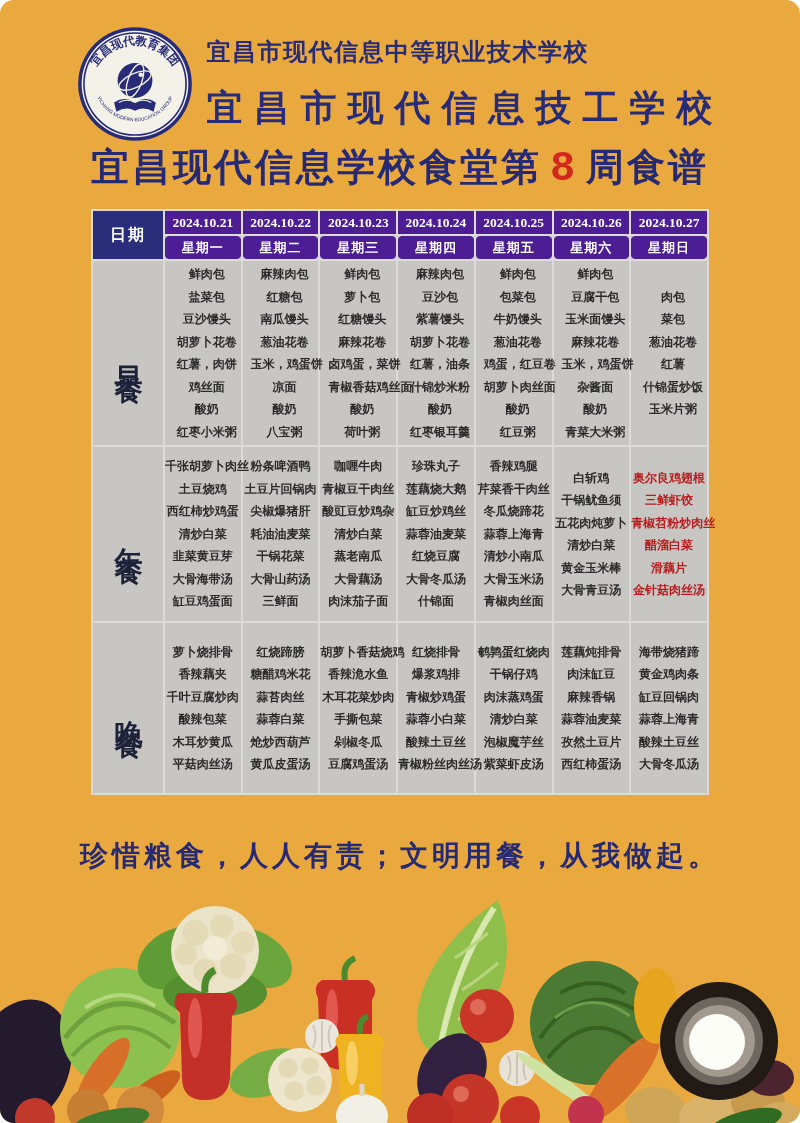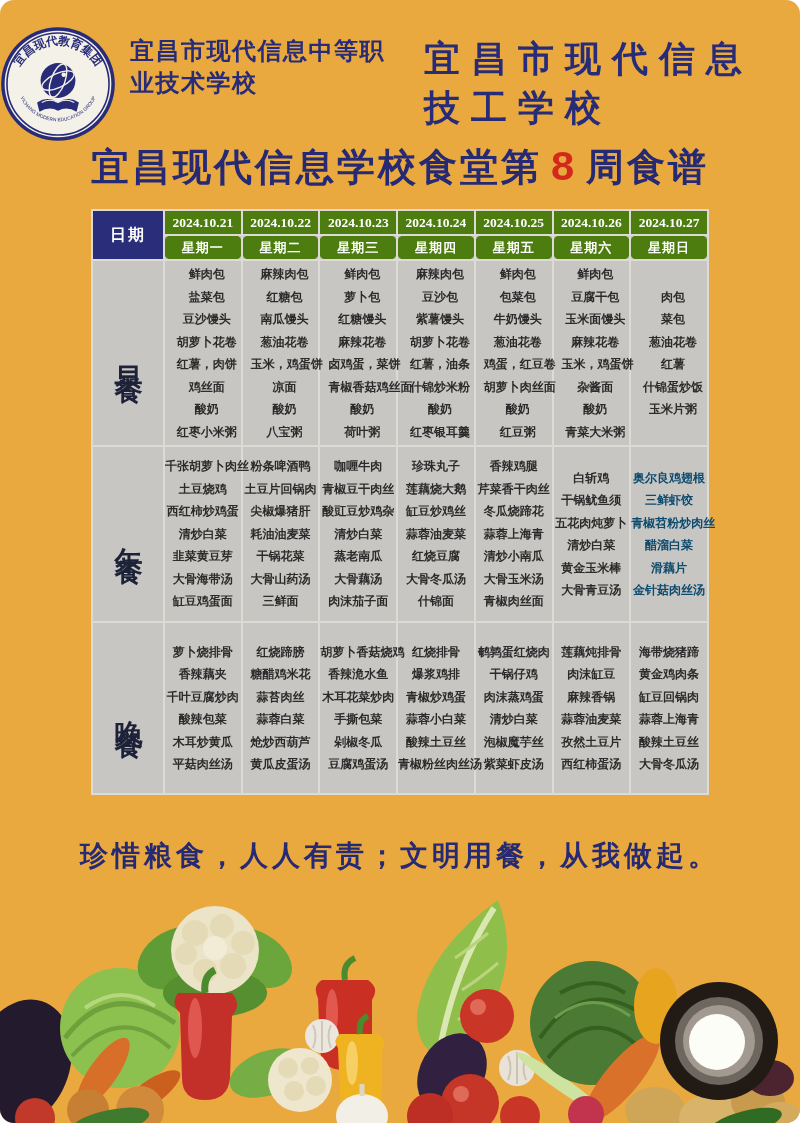--- a/index.html
+++ b/index.html
@@ -2,33 +2,33 @@
 <html><head>
 <meta charset="utf-8">
 <style>
   html,body{margin:0;padding:0;background:#ffffff;}
   body{font-family:"Liberation Sans", sans-serif;}
   .poster{position:relative;width:800px;height:1123px;background:#e9a93e;border-radius:14px;overflow:hidden;margin:0 auto;}
 
   
   .school-header{display:flex;align-items:center;justify-content:center;padding-top:26px;gap:14px;}
   .logo{width:116px;height:116px;flex:0 0 auto;}
-  .school-names{display:flex;flex-direction:row;gap:16px;}
+  .school-names{display:flex;flex-direction:column;gap:16px;}
   .school-line1{font-size:24px;font-weight:900;color:#282c78;letter-spacing:1.5px;}
   .school-line2{font-size:36px;font-weight:900;color:#282c78;letter-spacing:11px;}
 
   
   .page-title{text-align:center;font-size:38px;font-weight:900;color:#262a74;letter-spacing:3px;font-family:Liberation Mono, monospace;}
   .page-title .week-num{color:#d3281c;font-size:42px;padding:0 8px;}
 
   
   table.menu{width:618px;margin:16px auto 0;border-collapse:collapse;table-layout:fixed;background:#c7c6c3;border:2px solid #7e7c83;}
   table.menu th,table.menu td{border:2px solid #dedbd6;padding:0;}
   .col-label{width:72px;}
-  thead th{background:#4d7c0f;color:#ffffff;height:23px;font-size:13px;font-weight:700;}
+  thead th{background:#4c1d95;color:#ffffff;height:23px;font-size:13px;font-weight:700;}
   th.date-cell{font-family:"Liberation Serif", serif;font-weight:600;font-size:13.5px;}
   th.day-cell{font-size:13px;letter-spacing:1px;border-radius:8px;}
   th.date-label-cell{background:#292d7a;color:#fff;font-size:16px;letter-spacing:2px;}
   tbody th.meal-label{background:#c7c6c3;color:#1d2238;font-weight:700;font-size:28px;
       writing-mode:vertical-rl;text-orientation:upright;letter-spacing:10px;vertical-align:middle;}
   tbody td{background:#c7c6c3;vertical-align:middle;font-size:12px;font-weight:600;color:#2b2b2b;line-height:22.5px;}
   tr.meal-0{height:186px;} tr.meal-1{height:176px;} tr.meal-2{height:172px;}
   td.align-left .item{text-align:center;padding-left:8px;white-space:nowrap;}
   td.align-center .item{text-align:center;white-space:nowrap;}
 
@@ -232,21 +232,21 @@
             <div class="item">青椒肉丝面</div>
           </td>
           <td class="align-center">
             <div class="item">白斩鸡</div>
             <div class="item">干锅鱿鱼须</div>
             <div class="item">五花肉炖萝卜</div>
             <div class="item">清炒白菜</div>
             <div class="item">黄金玉米棒</div>
             <div class="item">大骨青豆汤</div>
           </td>
-          <td class="align-center" style="color: #0c4a6e;">
+          <td class="align-center" style="color: #b91c1c;">
             <div class="item">奥尔良鸡翅根</div>
             <div class="item">三鲜虾饺</div>
             <div class="item">青椒苕粉炒肉丝</div>
             <div class="item">醋溜白菜</div>
             <div class="item">滑藕片</div>
             <div class="item">金针菇肉丝汤</div>
           </td>
         </tr>
         <tr class="meal-2">
           <th class="meal-label">晚餐</th>

